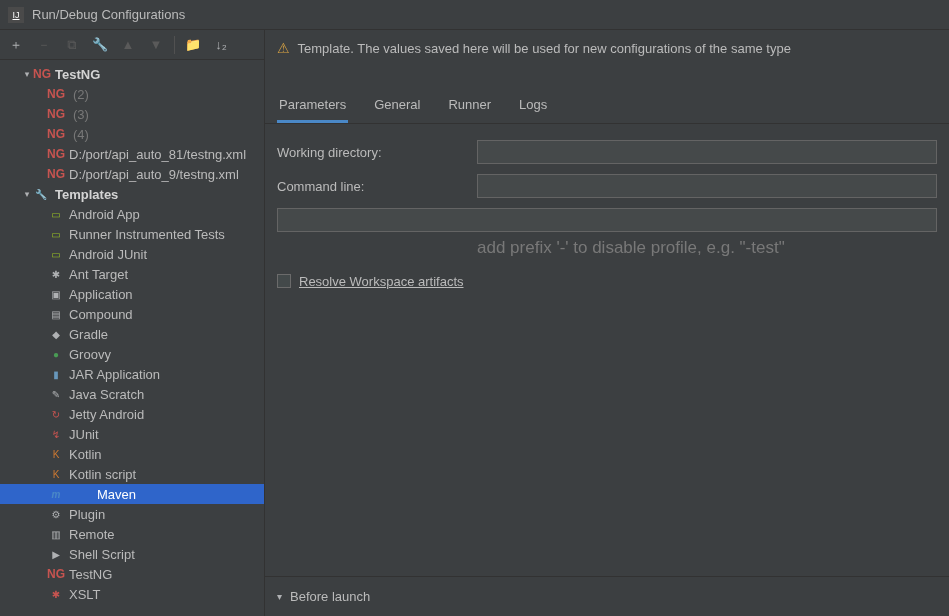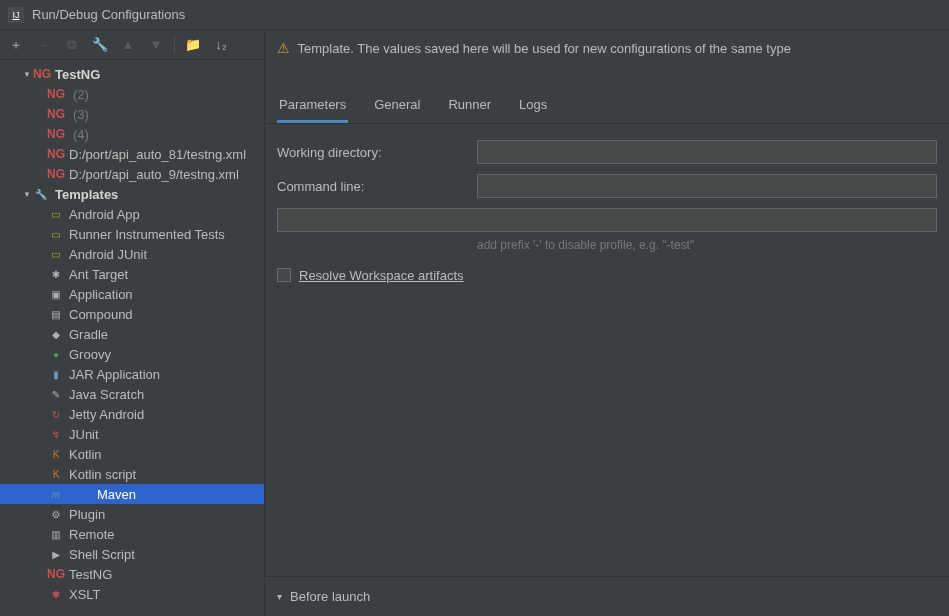--- a/index.html
+++ b/index.html
@@ -27,21 +27,21 @@
 .main { flex: 1; display: flex; flex-direction: column; background: #3c3f41; }
 .banner { display: flex; align-items: center; padding: 10px 12px; gap: 8px; color: #bbbbbb; }
 .warn-icon { color: #d9a343; font-size: 14px; }
 .tabs { display: flex; gap: 24px; padding: 0 12px; border-bottom: 1px solid #323232; margin-top: 25px; }
 .tab { padding: 6px 2px 8px 2px; color: #bbbbbb; cursor: pointer; border-bottom: 3px solid transparent; }
 .tab.active { border-bottom-color: #4a88c7; color: #bbbbbb; }
 .form { padding: 16px 12px; display: flex; flex-direction: column; gap: 10px; }
 .row { display: flex; align-items: center; }
 .row-label { width: 200px; color: #bbbbbb; }
 .row-input { flex: 1; height: 24px; background: #45494a; border: 1px solid #646464; color: #bbbbbb; padding: 0 6px; }
-.hint { color: #787878; font-size: 12px; margin-left: 200px; margin-top: -4px; }
+.hint { color: #787878; font-size: 17px; margin-left: 200px; margin-top: -4px; }
 .checkbox-row { display: flex; gap: 8px; margin-top: 6px; text-decoration: underline; }
 .chk { width: 14px; height: 14px; border: 1px solid #6b6b6b; background: #43494a; }
 .spacer { flex: 1; }
 .before-launch { border-top: 1px solid #323232; padding: 12px; display: flex; align-items: center; gap: 8px; }
 .caret { color: #afb1b3; font-size: 10px; }
 
 
 .ic-testng { background: #3c3f41; color: #c75450; font-size: 12px; font-weight: bold; }
 .ic-wrench { color: #afb1b3; }
 .ic-android { color: #97c024; }

